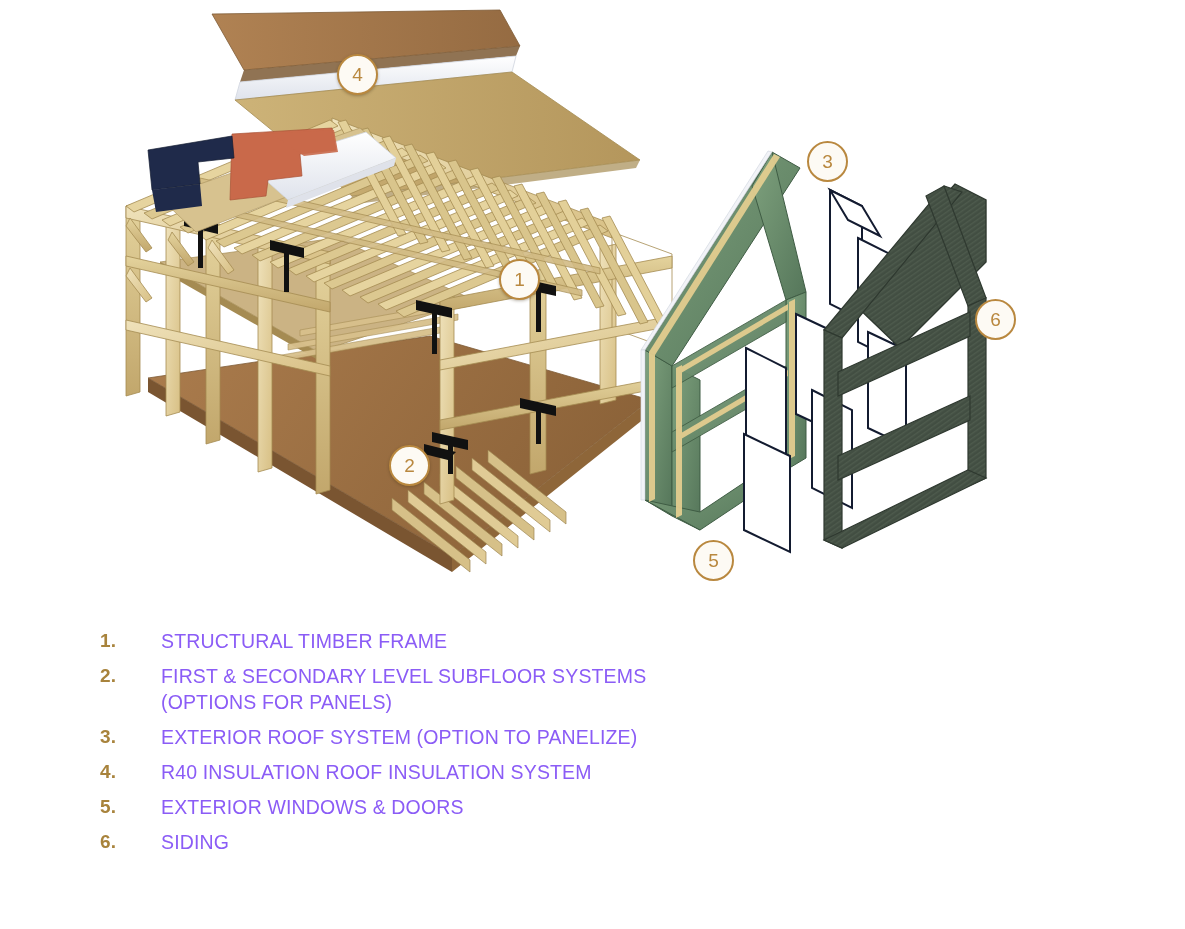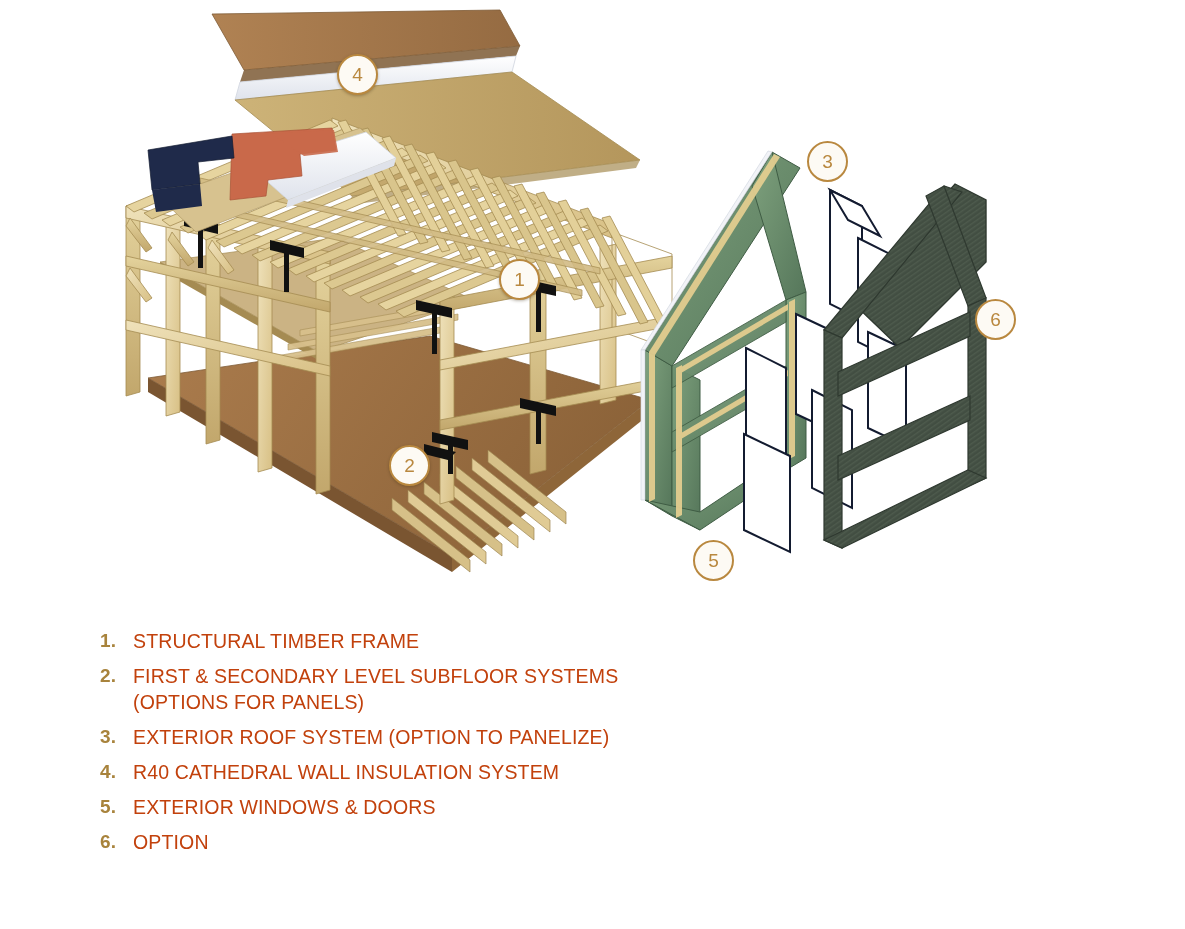--- a/index.html
+++ b/index.html
@@ -77,24 +77,25 @@
     width: 33px;
     font-size: 19px;
     font-weight: bold;
     color: #a8833c;
     line-height: 26px;
     letter-spacing: 0.2px;
   }
   .legend-text {
     flex: 1 1 auto;
     font-size: 19.5px;
-    color: #c2410c;
+    color: #8b5cf6;
     line-height: 26px;
     letter-spacing: 0.15px;
     white-space: pre-line;
+    margin-left: 28px;
   }
 </style>
 </head>
 <body>
 
 <div id="page">
 
   <div id="illustration">
     <svg viewBox="0 0 1185 620" xmlns="http://www.w3.org/2000/svg">
       <defs>
@@ -364,28 +365,28 @@
 (OPTIONS FOR PANELS)</div>
     </div>
 
     <div class="legend-row">
       <div class="legend-num">3.</div>
       <div class="legend-text">EXTERIOR ROOF SYSTEM (OPTION TO PANELIZE)</div>
     </div>
 
     <div class="legend-row">
       <div class="legend-num">4.</div>
-      <div class="legend-text">R40 CATHEDRAL WALL INSULATION SYSTEM</div>
+      <div class="legend-text">R40 INSULATION ROOF INSULATION SYSTEM</div>
     </div>
 
     <div class="legend-row">
       <div class="legend-num">5.</div>
       <div class="legend-text">EXTERIOR WINDOWS &amp; DOORS</div>
     </div>
 
     <div class="legend-row">
       <div class="legend-num">6.</div>
-      <div class="legend-text">OPTION</div>
+      <div class="legend-text">SIDING</div>
     </div>
 
   </div>
 
 </div>
 
 </body></html>

